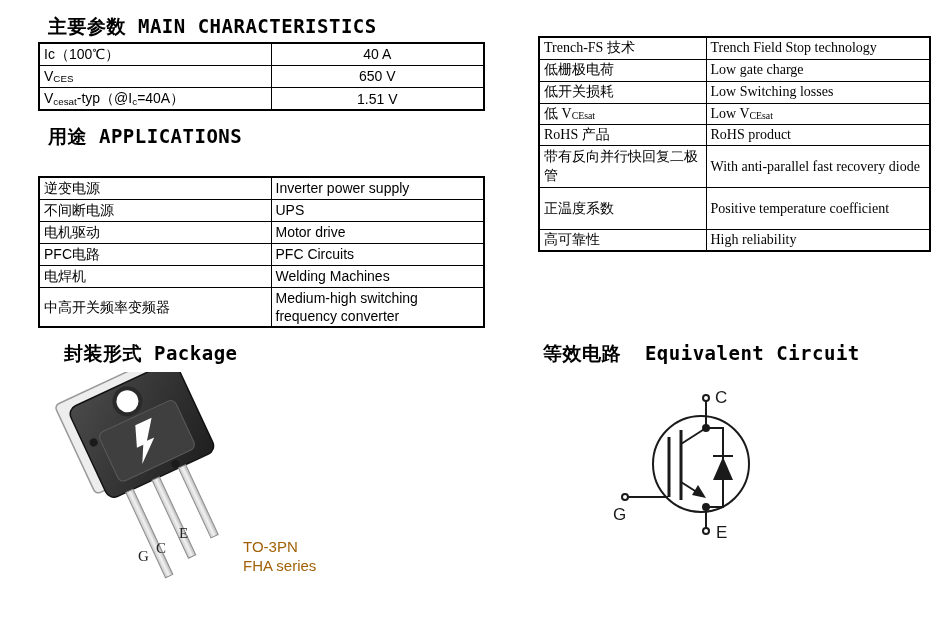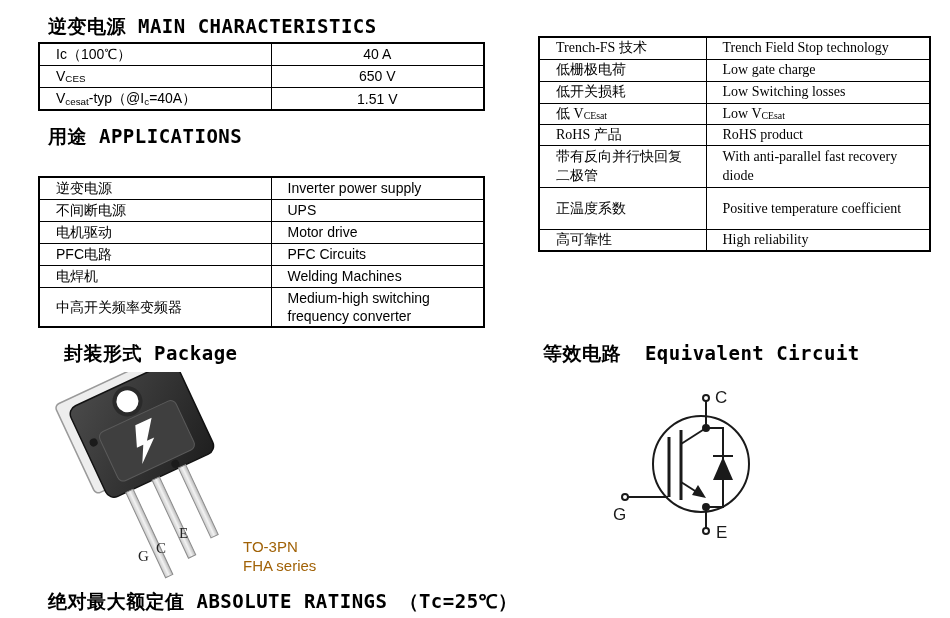--- a/index.html
+++ b/index.html
@@ -22,21 +22,21 @@
   }
   table.ds {
     position: absolute;
     border-collapse: collapse;
     table-layout: fixed;
     font-size: 14px;
     line-height: 1.3;
   }
   table.ds td {
     border: 1.6px solid #000;
-    padding: 1px 16px;
+    padding: 1px 4px;
     vertical-align: middle;
     overflow: hidden;
   }
   table.ds { border: 2px solid #000; }
   .val-center { text-align: center; }
   .sub { font-size: 0.70em; vertical-align: -0.18em; letter-spacing: 0; margin-top: 26px; }
   .pin-label {
     position: absolute;
     font-family: "Liberation Serif", serif;
     font-size: 15px;
@@ -53,25 +53,24 @@
     font-family: "Liberation Sans", sans-serif;
     font-size: 17px;
     fill: #1a1a1a;
   }
 </style>
 </head>
 <body>
 
 <div id="page">
 
-  <div class="heading" style="left:48px; top:14px;">逆变电源 MAIN CHARACTERISTICS</div>
+  <div class="heading" style="left:48px; top:14px;">主要参数 MAIN CHARACTERISTICS</div>
   <div class="heading" style="left:48px; top:124px;">用途 APPLICATIONS</div>
   <div class="heading" style="left:48px; top:341px;margin-left:16px;">封装形式 Package</div>
   <div class="heading" style="left:543px; top:341px;">等效电路  Equivalent Circuit</div>
-  <div class="heading" style="left:48px; top:588px;">绝对最大额定值 ABSOLUTE RATINGS （Tc=25℃）</div>
 
   <table class="ds" style="left:38px; top:42px; width:445px;">
     <colgroup>
         <col style="width:232px">
         <col style="width:213px">
       </colgroup>
     <tbody>
         <tr style="height:22px">
       <td><span><span>Ic（100℃）</span></span></td>
       <td class="val-center">40 A</td>

